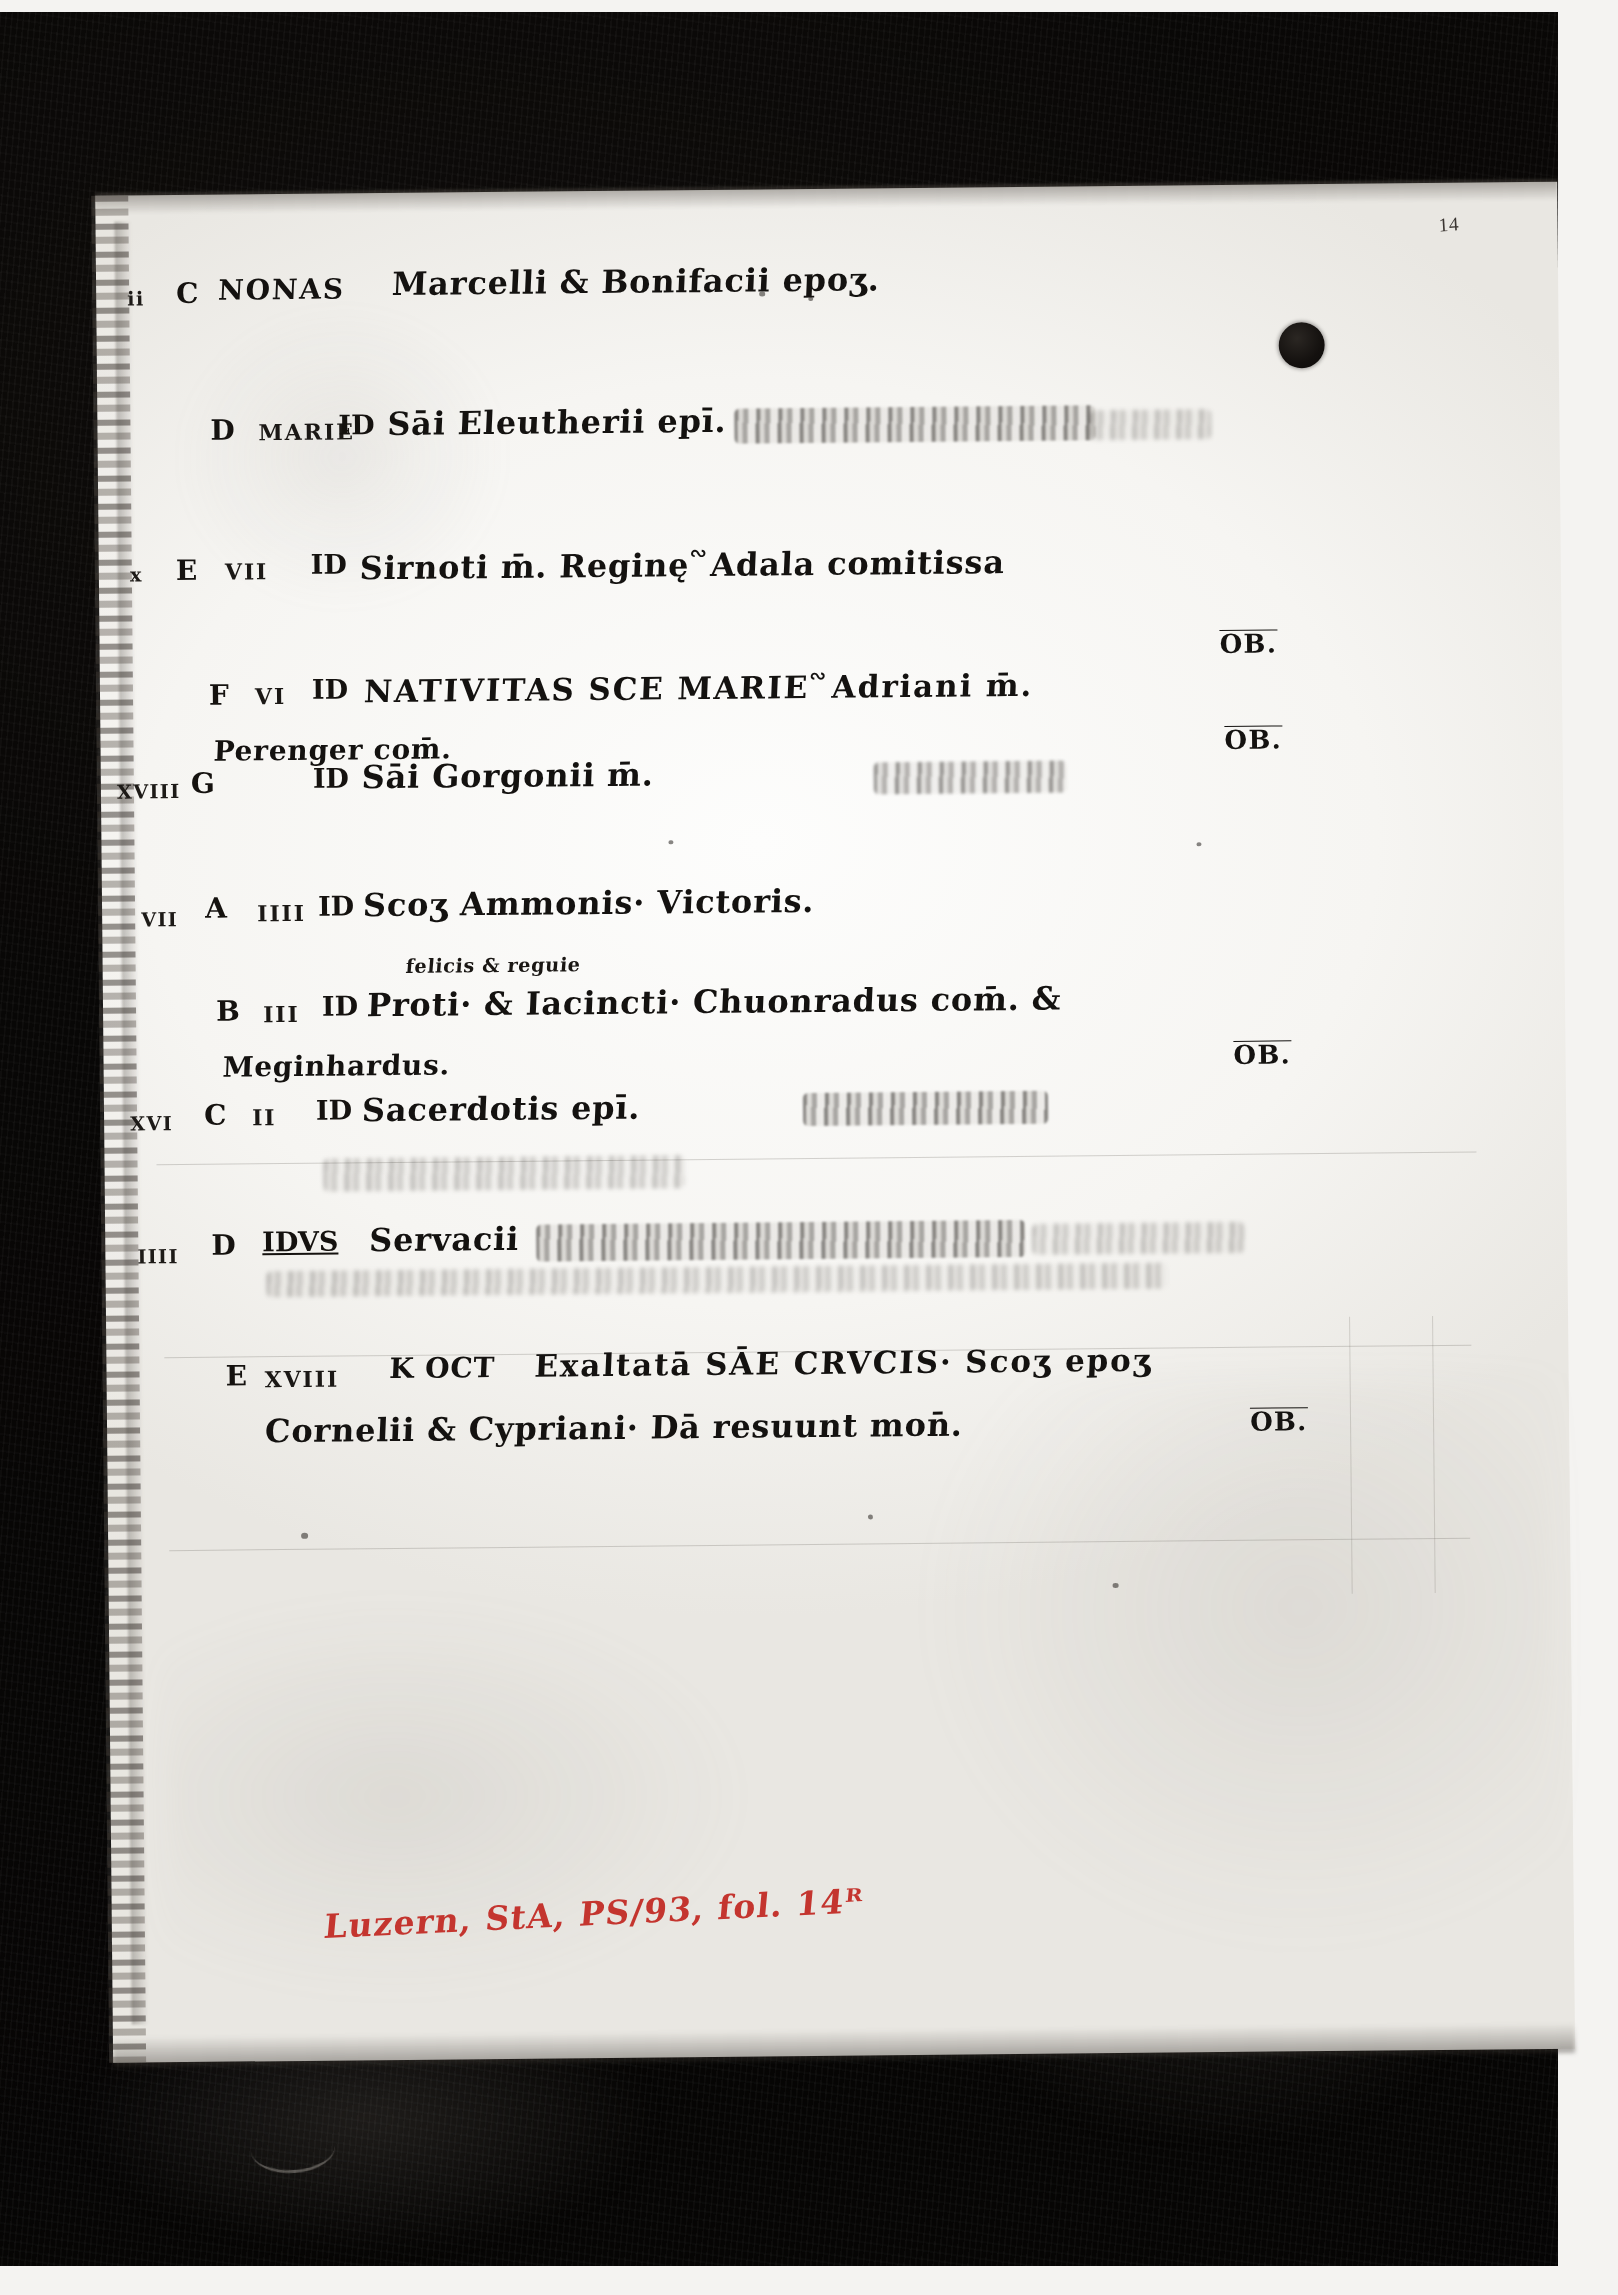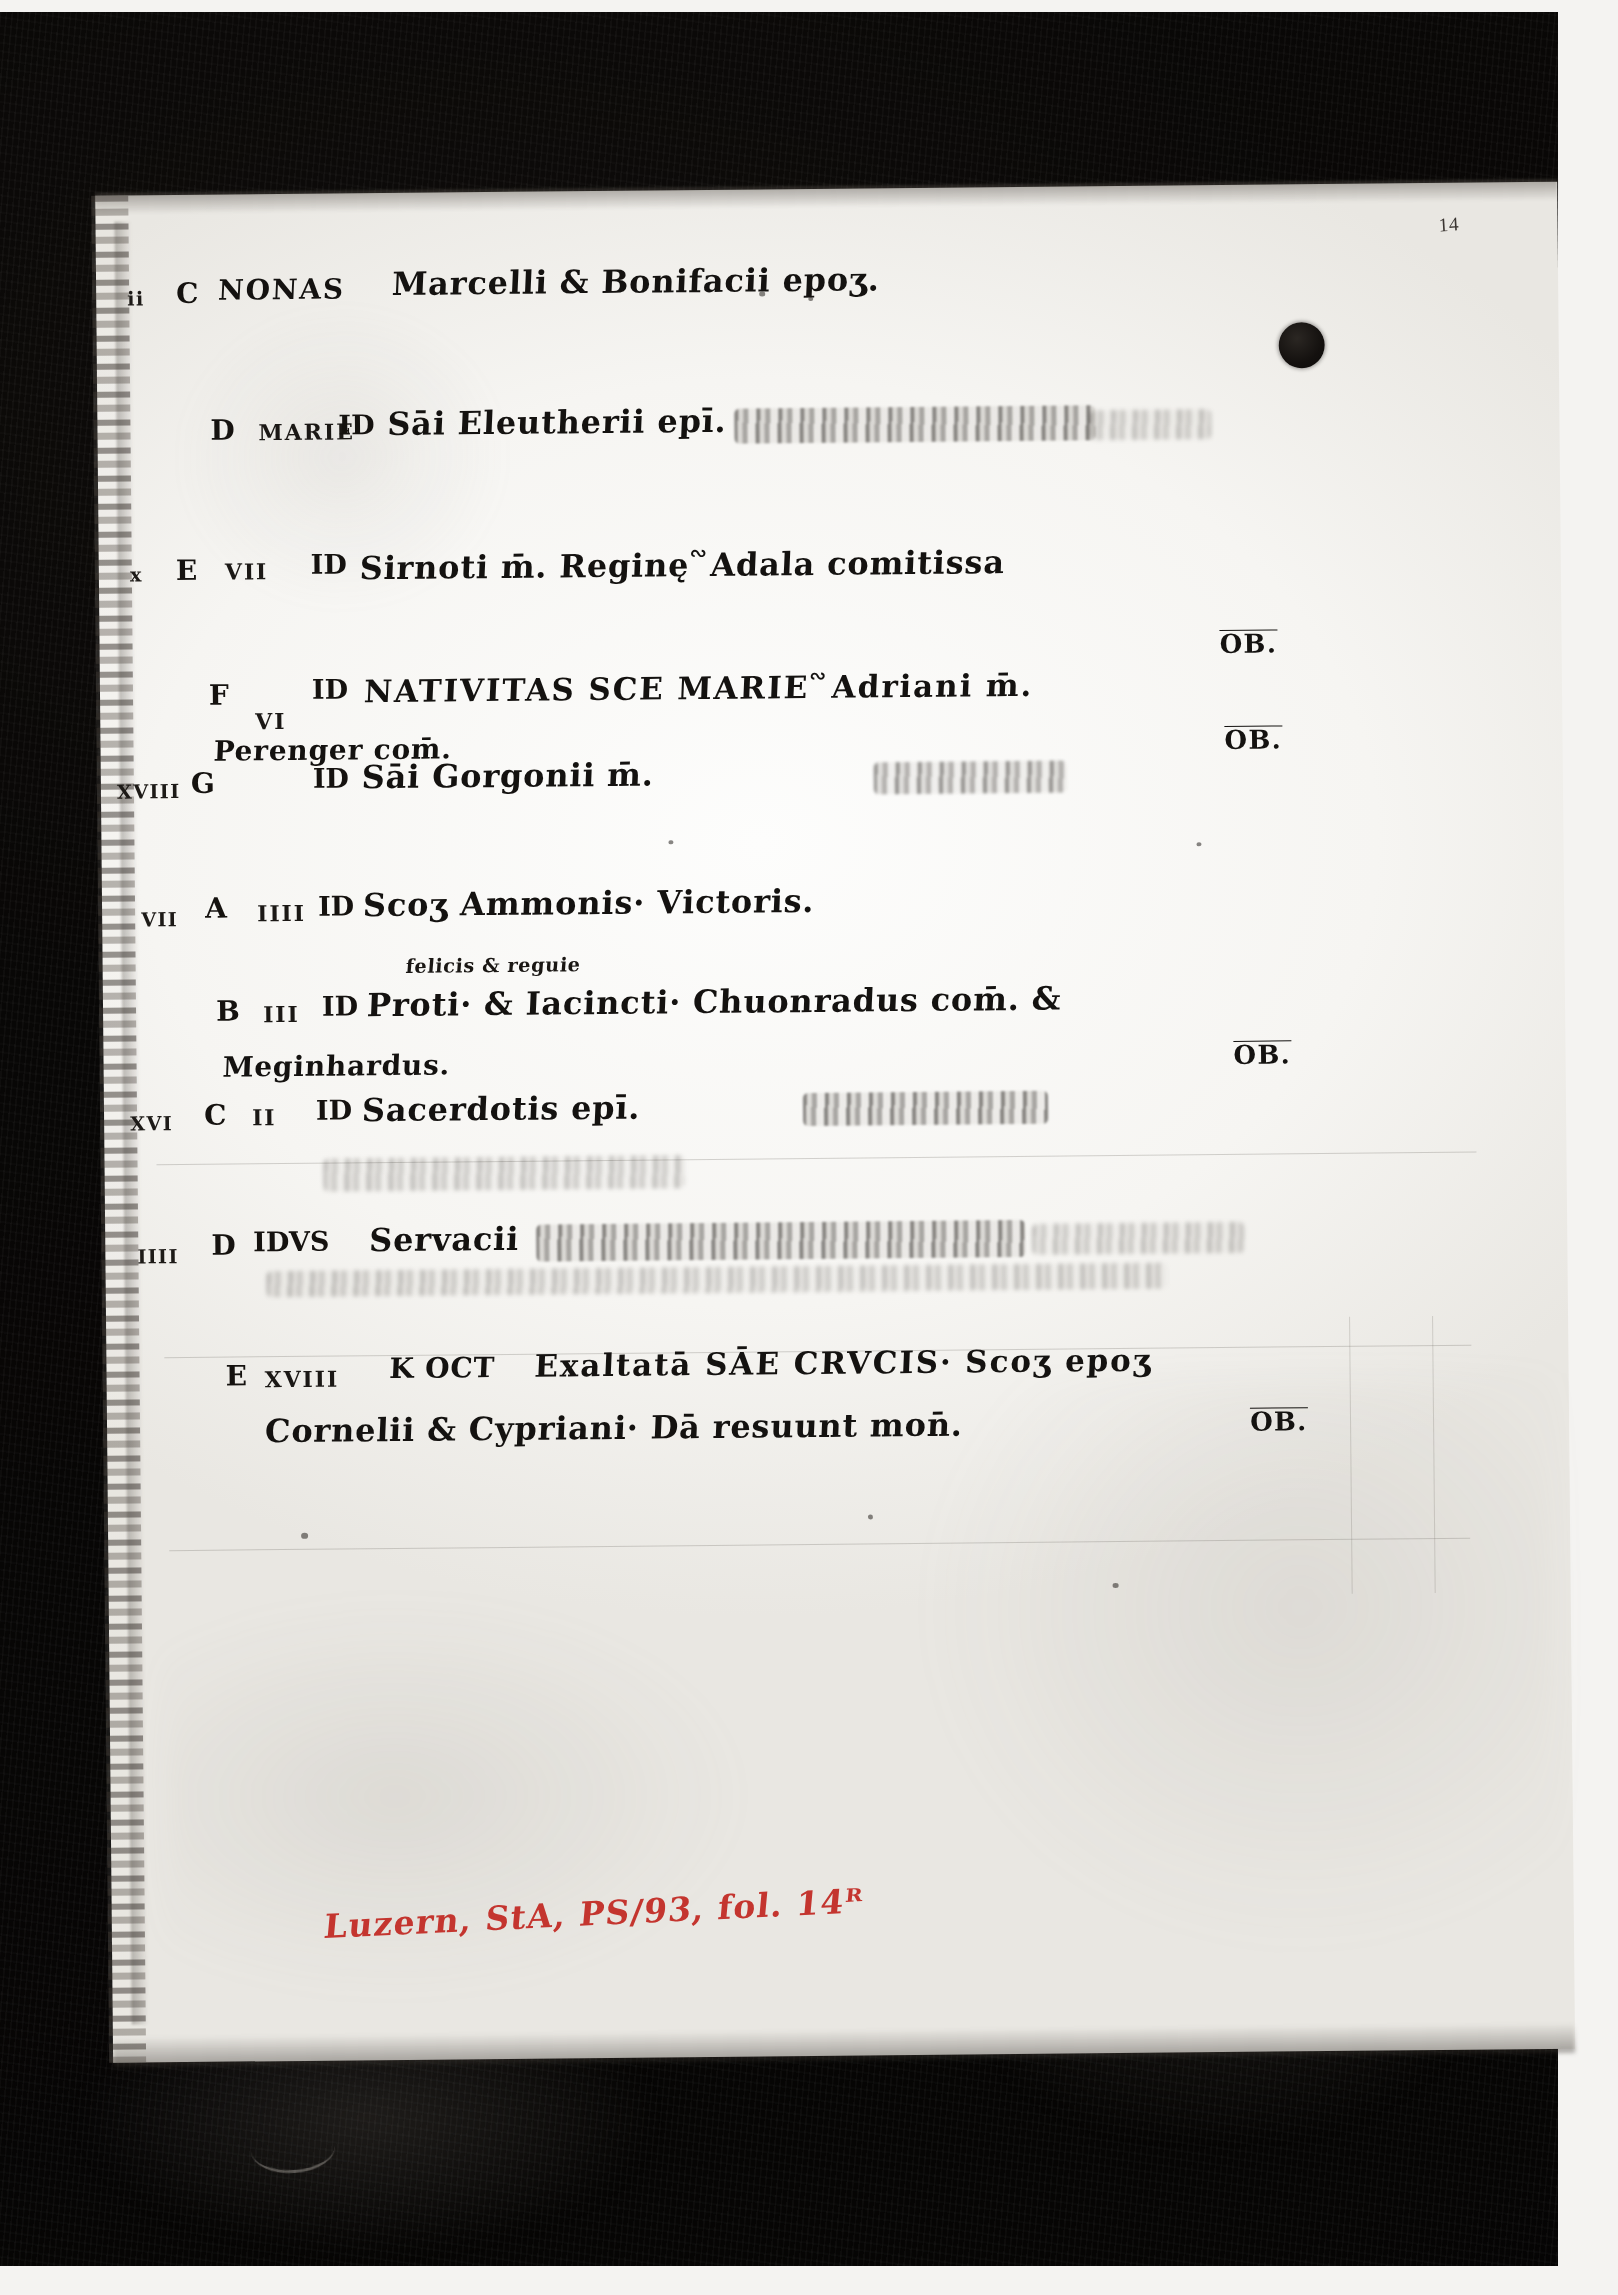--- a/index.html
+++ b/index.html
@@ -350,21 +350,21 @@
     <div class="kal" style="left:31px; top:368px;">x</div>
     <div class="dom" style="left:77px; top:359px;">E</div>
     <div class="roman" style="left:126px; top:364px;">VII</div>
     <div class="idus" style="left:212px; top:355px;">ID</div>
     <div class="entry" style="left:261px; top:352px;">Sirnoti m̄. Reginę ᷑ Adala comitissa</div>
     <div class="ob" style="left:1120px; top:444px;">
       <span class="macron">OB.</span>
     </div>
 
     <div class="dom" style="left:109px; top:484px;">F</div>
-    <div class="roman" style="left:155px; top:489px;margin-top:25px;">VI</div>
+    <div class="roman" style="left:155px; top:489px;">VI</div>
     <div class="idus" style="left:212px; top:480px;">ID</div>
     <div class="entry caps" style="left:264px; top:476px; font-size:31px;">NATIVITAS SCE MARIE ᷑ Adriani m̄.</div>
     <div class="entry small" style="left:113px; top:540px;">Perenger com̄.</div>
     <div class="ob" style="left:1124px; top:540px;">
       <span class="macron">OB.</span>
     </div>
 
     <div class="kal" style="left:16px; top:585px;">XVIII</div>
     <div class="dom" style="left:90px; top:572px;">G</div>
     <div class="roman" style="left:143px; top:578px;"></div>
@@ -392,21 +392,21 @@
     <div class="dom" style="left:100px; top:904px;">C</div>
     <div class="roman" style="left:148px; top:910px;">II</div>
     <div class="idus" style="left:212px; top:901px;">ID</div>
     <div class="entry" style="left:258px; top:898px;">Sacerdotis epī.</div>
     <div class="erased heavy" style="left:699px; top:904px; width:245px; height:33px;"></div>
 
     <div class="erased light" style="left:219px; top:965px; width:361px; height:33px;"></div>
 
     <div class="kal" style="left:32px; top:1050px;">IIII</div>
     <div class="dom" style="left:106px; top:1034px;">D</div>
-    <div class="idus" style="left:148px; top:1032px;">IDVS</div>
+    <div class="idus" style="left:157px; top:1032px;text-decoration:underline;">IDVS</div>
     <div class="entry" style="left:264px; top:1028px;">Servacii</div>
     <div class="erased heavy" style="left:431px; top:1033px; width:489px; height:37px;"></div>
     <div class="erased light" style="left:927px; top:1037px; width:212px; height:31px;"></div>
     <div class="erased light" style="left:161px; top:1077px; width:901px; height:26px;"></div>
 
     <div class="dom" style="left:119px; top:1165px;">E</div>
     <div class="roman" style="left:158px; top:1172px;">XVIII</div>
     <div class="entry small" style="left:283px; top:1159px;">K OCT</div>
     <div class="entry caps" style="left:428px; top:1156px; font-size:31px;">Exaltatā SĀE CRVCIS· Scoʒ epoʒ</div>
     <div class="entry" style="left:158px; top:1218px;">Cornelii &amp; Cypriani· Dā resuunt mon̄.</div>

